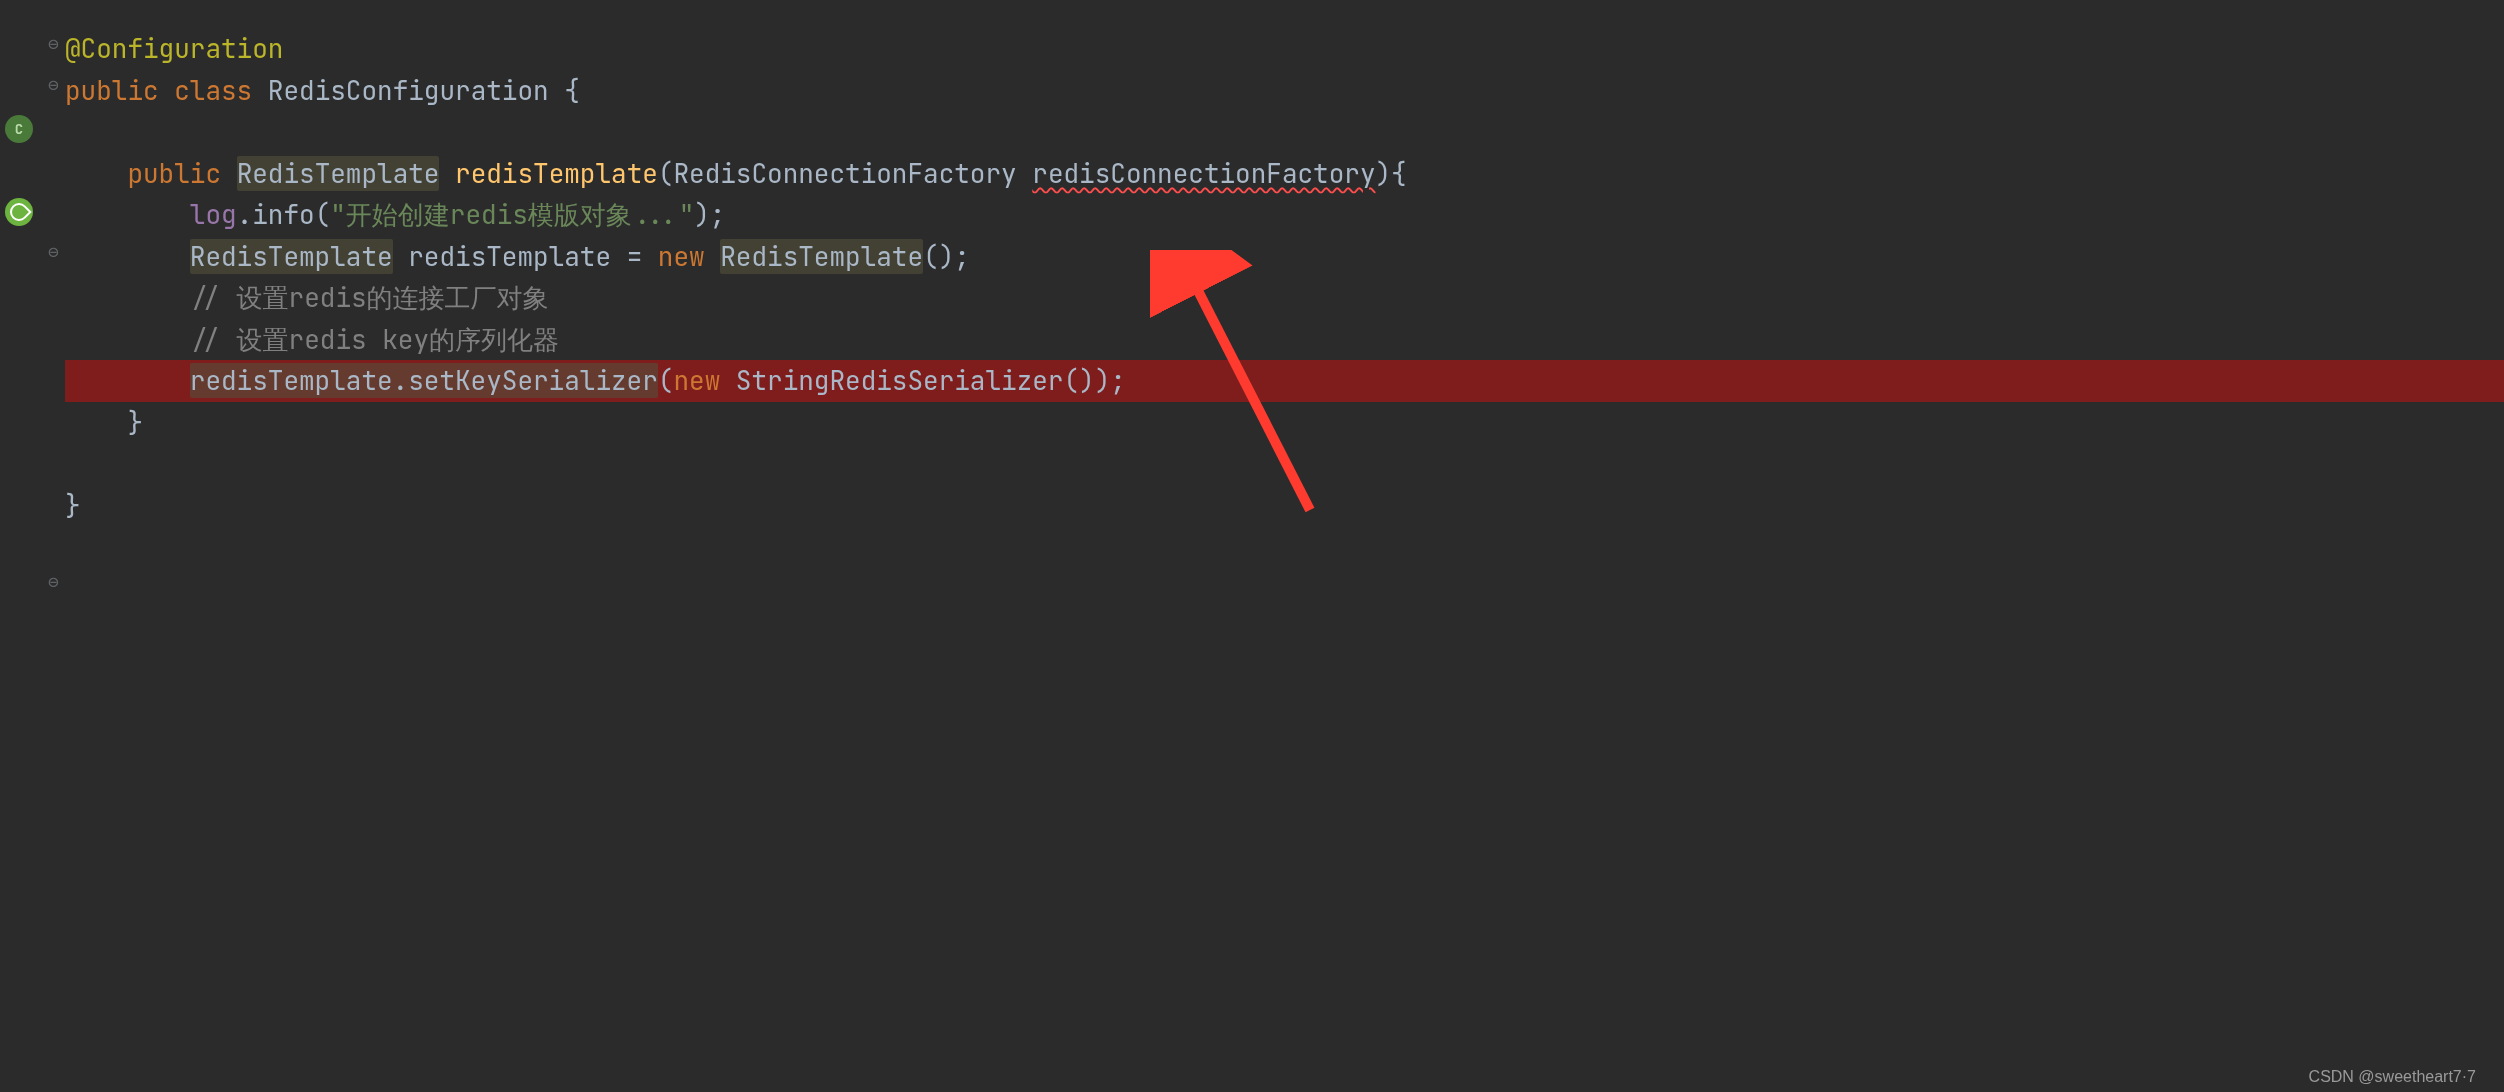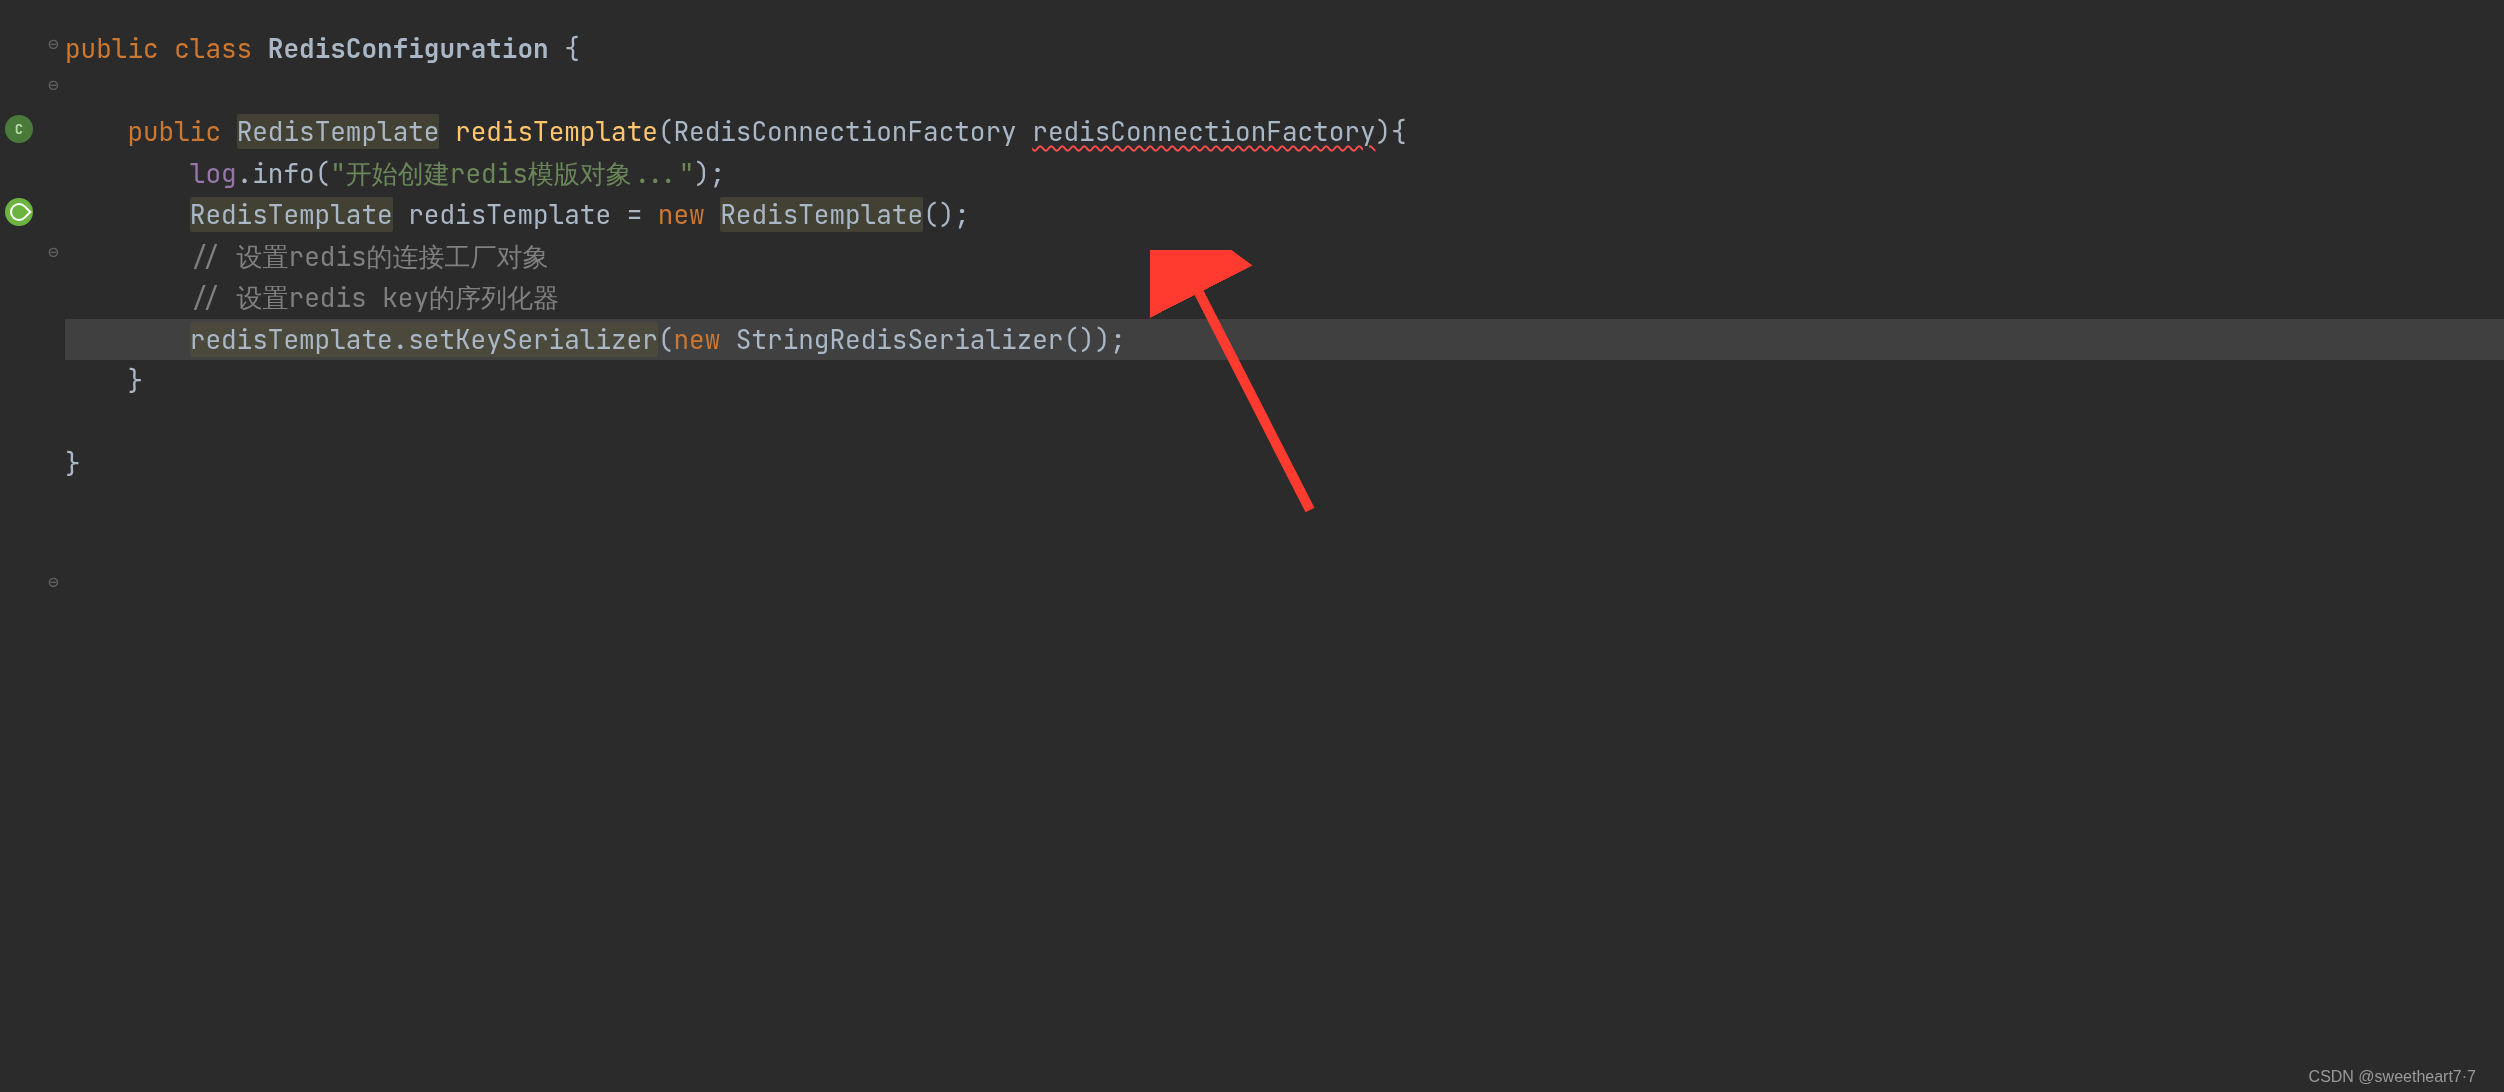--- a/index.html
+++ b/index.html
@@ -45,25 +45,25 @@
       padding-top: 28px;
       position: relative;
     }
     .code-line {
       white-space: pre;
       line-height: 41.5px;
       height: 41.5px;
       position: relative;
     }
     .highlighted-line {
-      background: #404040;
+      background: #7f1d1d;
     }
     .annotation { color: #bbb529; }
     .keyword { color: #cc7832; }
-    .class-name { color: #a9b7c6; font-weight: bold; }
+    .class-name { color: #a9b7c6; }
     .method-name { color: #ffc66d; }
     .param-type { color: #a9b7c6; }
     .param-name { color: #a9b7c6; }
     .static-var { color: #9876aa; }
     .string { color: #6a8759; }
     .comment { color: #808080; }
     .plain { color: #a9b7c6; }
     .warn-bg {
       background: rgba(82, 80, 58, 0.6);
       border-radius: 2px;
@@ -120,20 +120,21 @@
   <div class="gutter">
     <div class="fold-indicator" style="top:32px;">⊖</div>
     <div class="fold-indicator" style="top:73px;">⊖</div>
     <div class="gutter-icon class-icon" style="top:115px;">C</div>
     <div class="gutter-icon spring-icon" style="top:198px;"></div>
     <div class="fold-indicator" style="top:240px;">⊖</div>
     <div class="fold-indicator" style="top:570px;">⊖</div>
   </div>
 
   <div class="code-area">
+    <div class="code-line"><span class="annotation">@Configuration</span></div>
     <div class="code-line"><span class="keyword">public</span> <span class="keyword">class</span> <span class="class-name">RedisConfiguration</span><span class="plain"> {</span></div>
     <div class="code-line"></div>
     <div class="code-line">    <span class="keyword">public</span> <span class="plain warn-bg">RedisTemplate</span> <span class="method-name">redisTemplate</span><span class="plain">(</span><span class="param-type">RedisConnectionFactory</span> <span class="param-name error-wavy">redisConnectionFactory</span><span class="plain">){</span></div>
     <div class="code-line">        <span class="static-var">log</span><span class="plain">.info(</span><span class="string">"开始创建redis模版对象..."</span><span class="plain">);</span></div>
     <div class="code-line">        <span class="plain warn-bg">RedisTemplate</span><span class="plain"> redisTemplate = </span><span class="keyword">new</span> <span class="plain warn-bg">RedisTemplate</span><span class="plain">();</span></div>
     <div class="code-line">        <span class="comment">// 设置redis的连接工厂对象</span></div>
     <div class="code-line">        <span class="comment">// 设置redis key的序列化器</span></div>
     <div class="code-line highlighted-line">        <span class="plain warn-bg">redisTemplate.setKeySerializer</span><span class="plain">(</span><span class="keyword">new</span> <span class="plain">StringRedisSerializer</span><span class="plain">());</span></div>
     <div class="code-line">    <span class="plain">}</span></div>
     <div class="code-line"></div>

